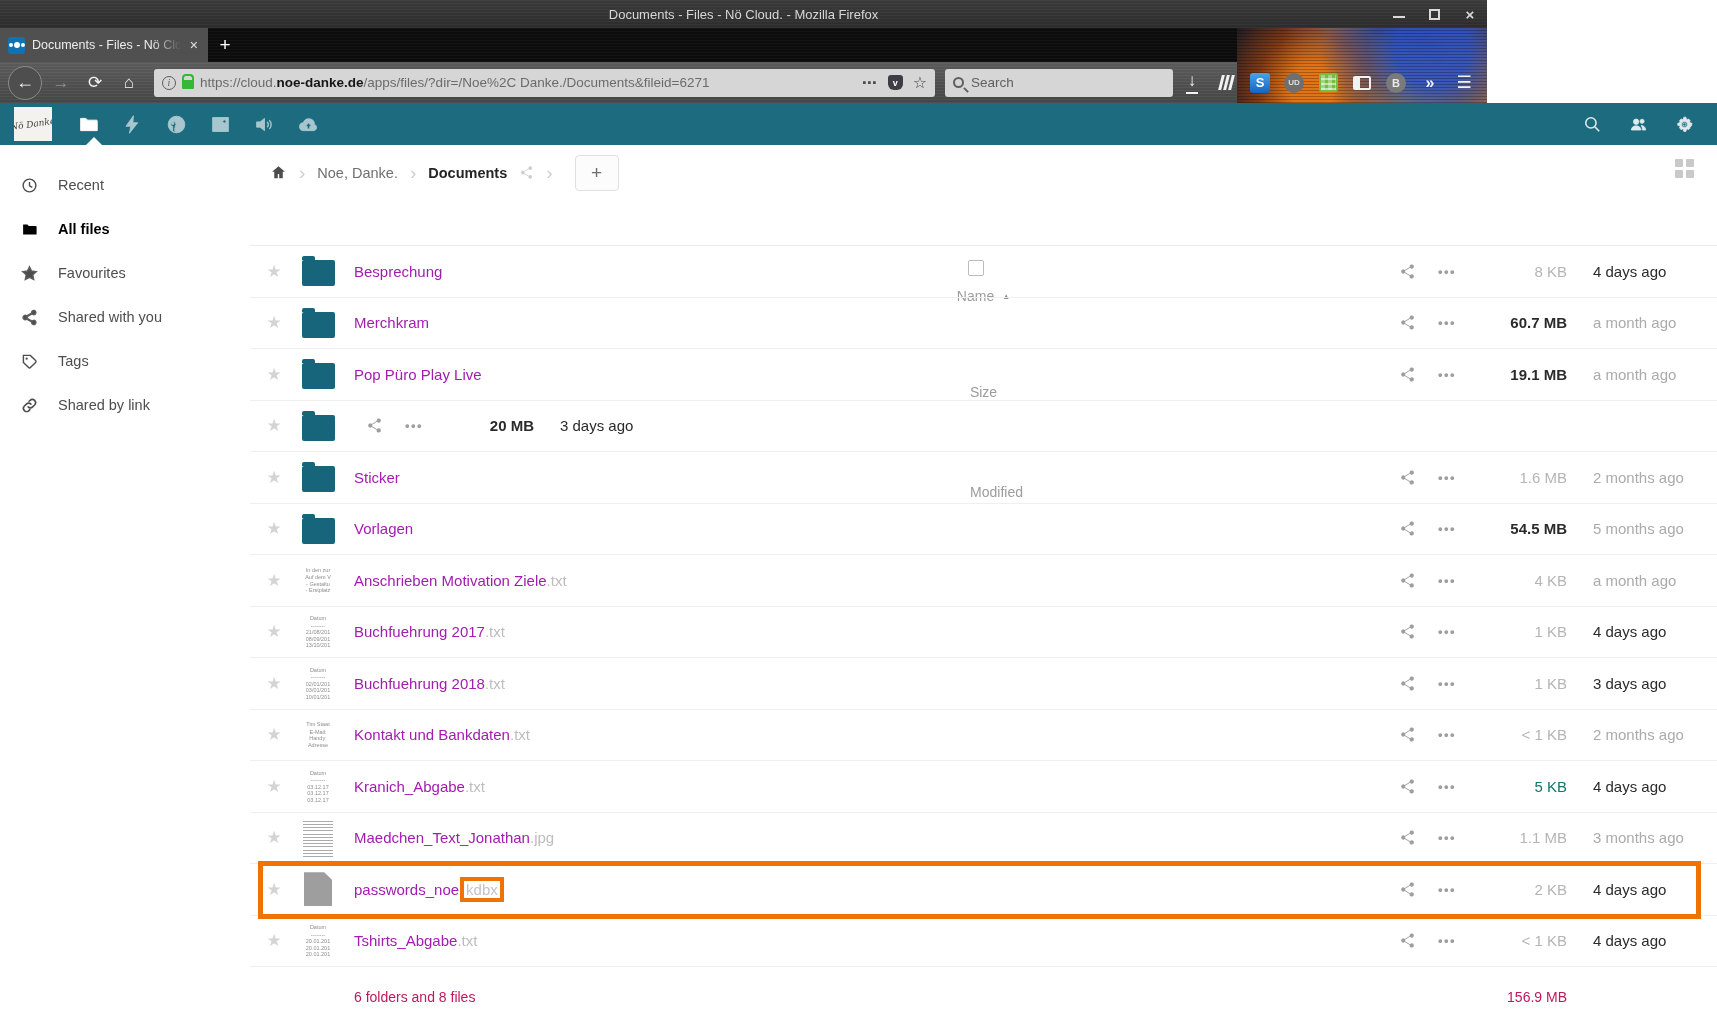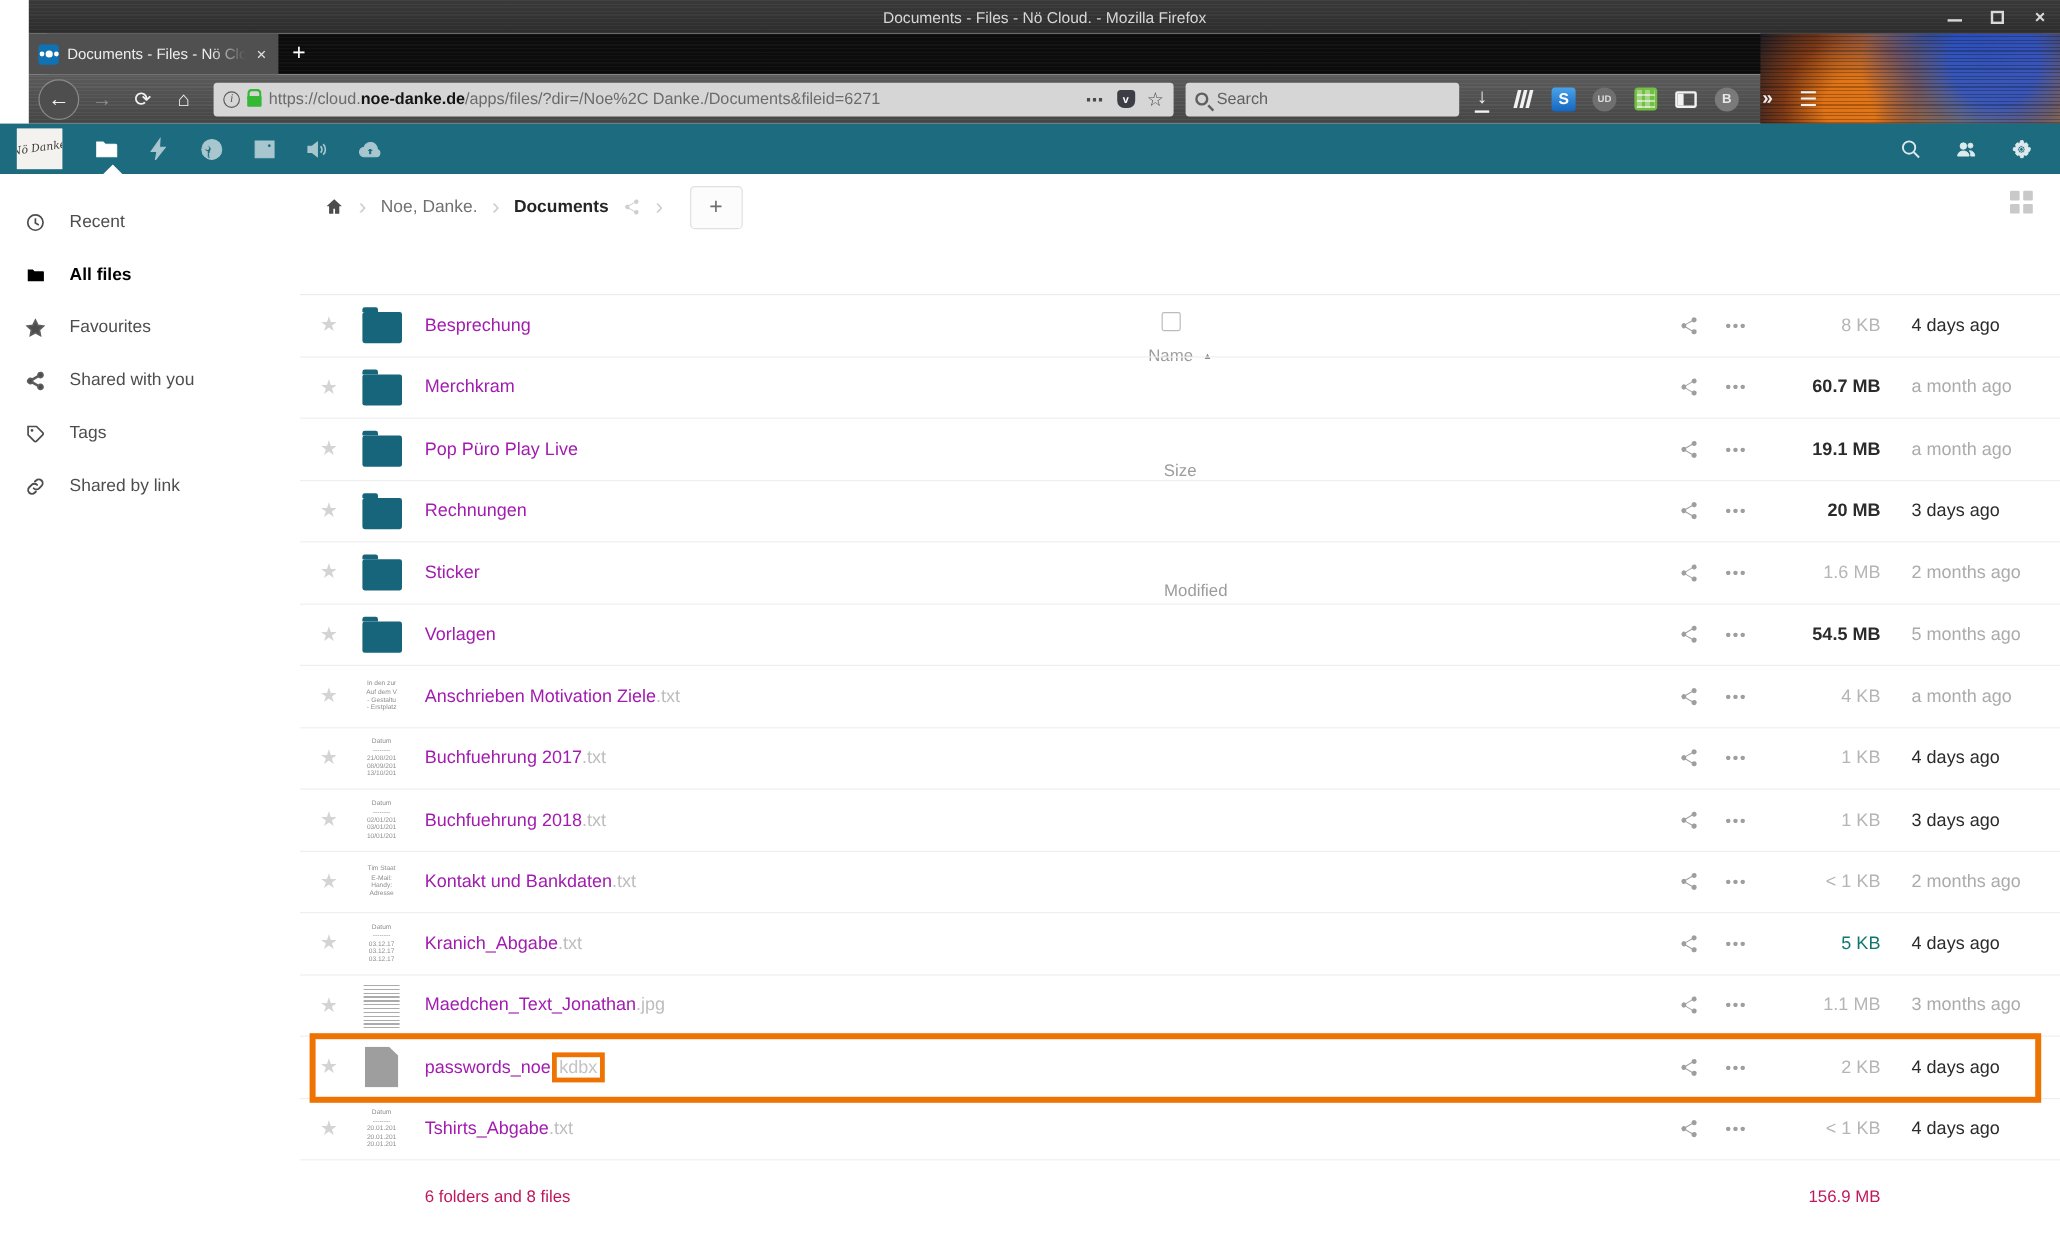--- a/index.html
+++ b/index.html
@@ -4,21 +4,21 @@
 <style>
   :root{
     --teal:#1c6b7f; --teal-folder:#17657b; --orange:#ee7302;
     --tdark:#1f1f1f; --tgray:#9b9b9b; --tlight:#b9b9b9;
   }
   *{margin:0;padding:0;box-sizing:border-box;}
   html,body{width:1717px;height:1032px;overflow:hidden;}
   body{font-family:"Liberation Sans","DejaVu Sans",sans-serif;background:#fff;position:relative;}
 
   
-  .chrome{position:relative;width:1717px;padding-left:24px;}
+  .chrome{position:relative;width:1487px;}
   .titlebar{height:28px;background:linear-gradient(#3a3a3a,#2c2c2c);display:flex;align-items:center;justify-content:center;position:relative;
     background-image:repeating-linear-gradient(0deg,rgba(255,255,255,.04) 0 1px,rgba(0,0,0,0) 1px 3px),linear-gradient(#3a3a3a,#2c2c2c);}
   .titlebar .wtitle{color:#d6d6d6;font-size:13px;}
   .win-controls{position:absolute;right:10px;top:0;height:28px;display:flex;align-items:center;gap:22px;}
   .wc{width:14px;height:14px;display:flex;align-items:center;justify-content:center;color:#d9d9d9;cursor:default;}
   .wc-min{border-bottom:2px solid #d9d9d9;height:8px;width:12px;}
   .wc-max{width:11px;height:11px;border:2px solid #d9d9d9;}
   .wc-close{font-size:15px;font-weight:bold;line-height:1;}
 
   .tabbar{height:34px;background:#0c0c0d;display:flex;align-items:flex-end;position:relative;
@@ -493,24 +493,20 @@
     <span class="pad-right"></span>
   </div>
 
   <div class="row">
     <span class="cell-star">
             <span class="star">★</span>
           </span>
     <span class="cell-icon">
             <span class="folder-ic"></span>
           </span>
-    <span class="cell-name">
-            <span class="fname">Rechnungen</span>
-            <span class="fext"></span>
-          </span>
     <span class="cell-share">
             <span class="share-ic">
               <svg viewBox="0 0 24 24">
                 <path d="M18 16a3 3 0 0 0-2.4 1.2l-7-4.1a3 3 0 0 0 0-2.2l7-4.1A3 3 0 1 0 15 5a3 3 0 0 0 .1.7l-7 4.1a3 3 0 1 0 0 4.4l7 4.1A3 3 0 1 0 18 16z"></path>
               </svg>
             </span>
           </span>
     <span class="cell-more">
             <span class="more">•••</span>
           </span>

